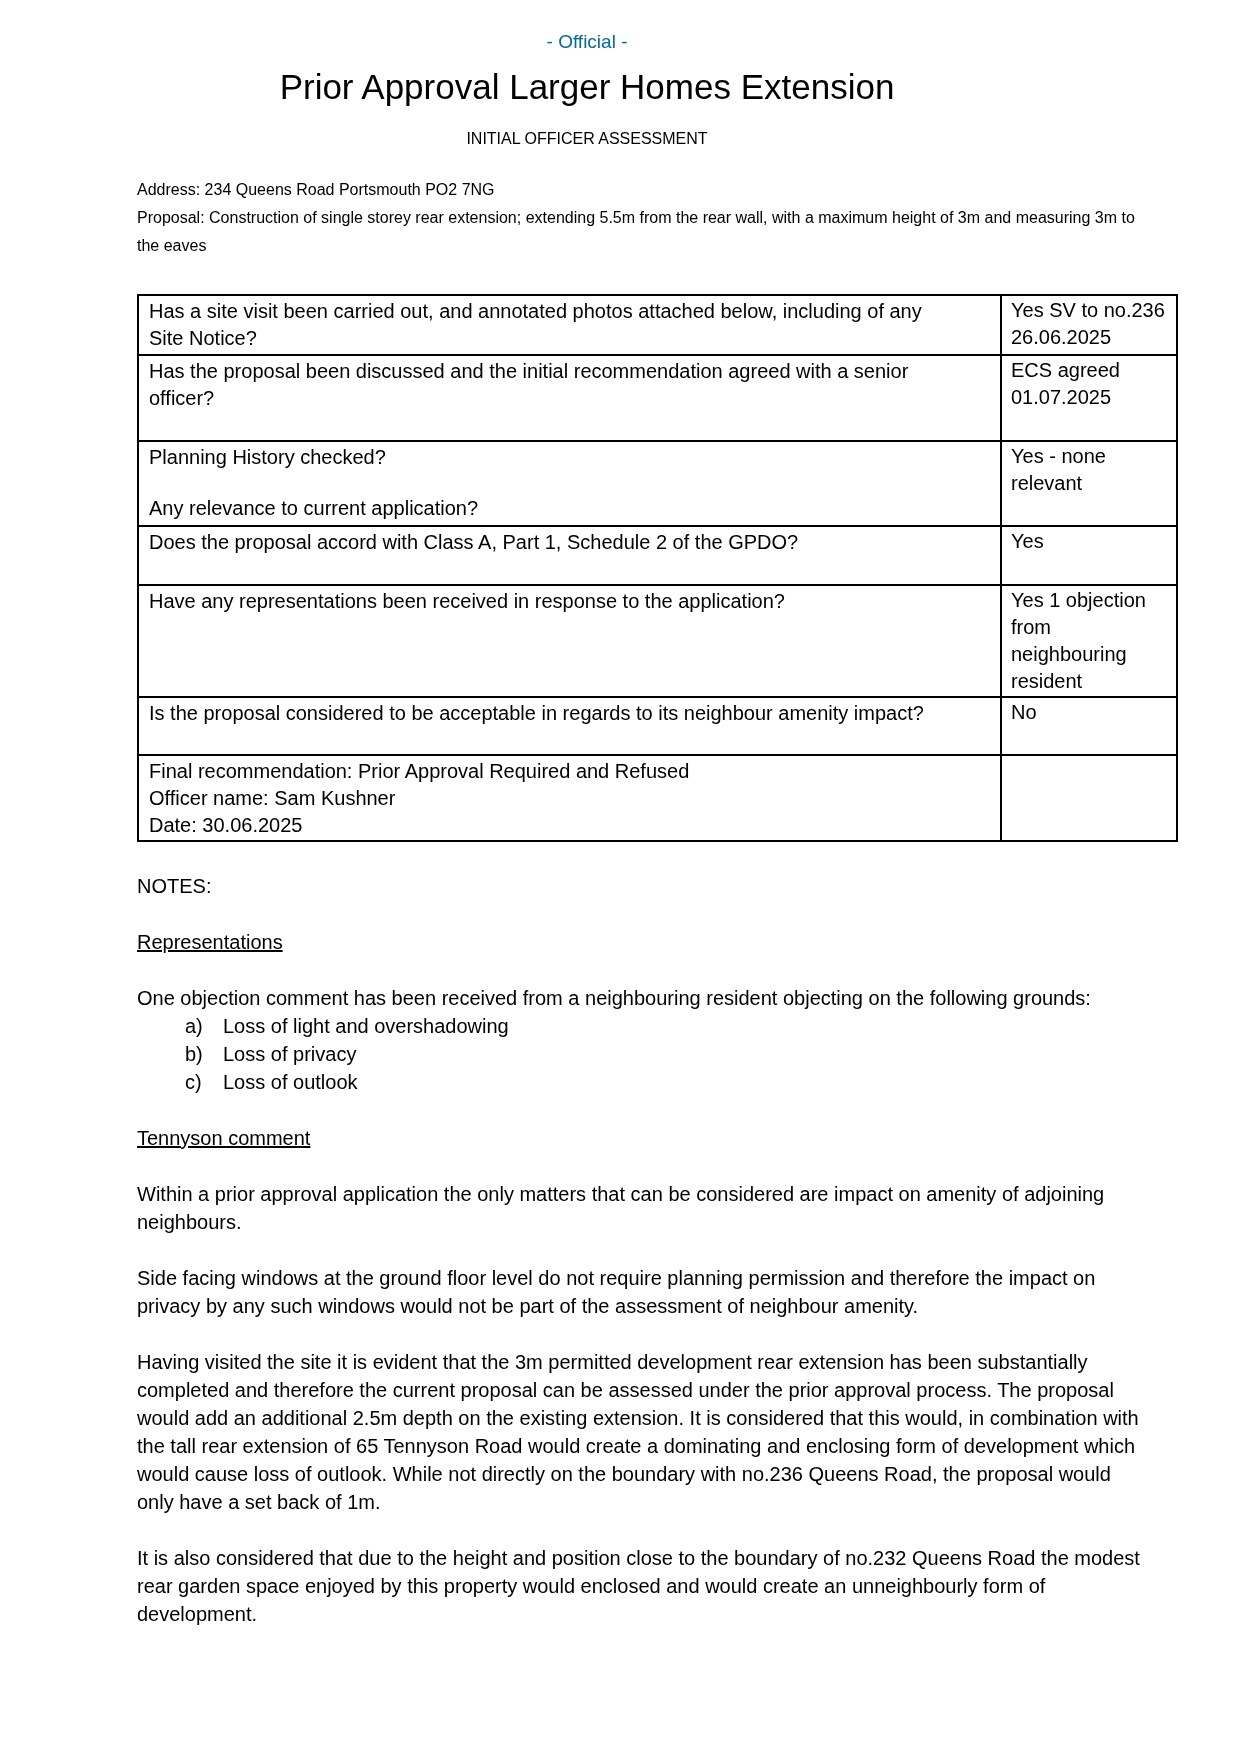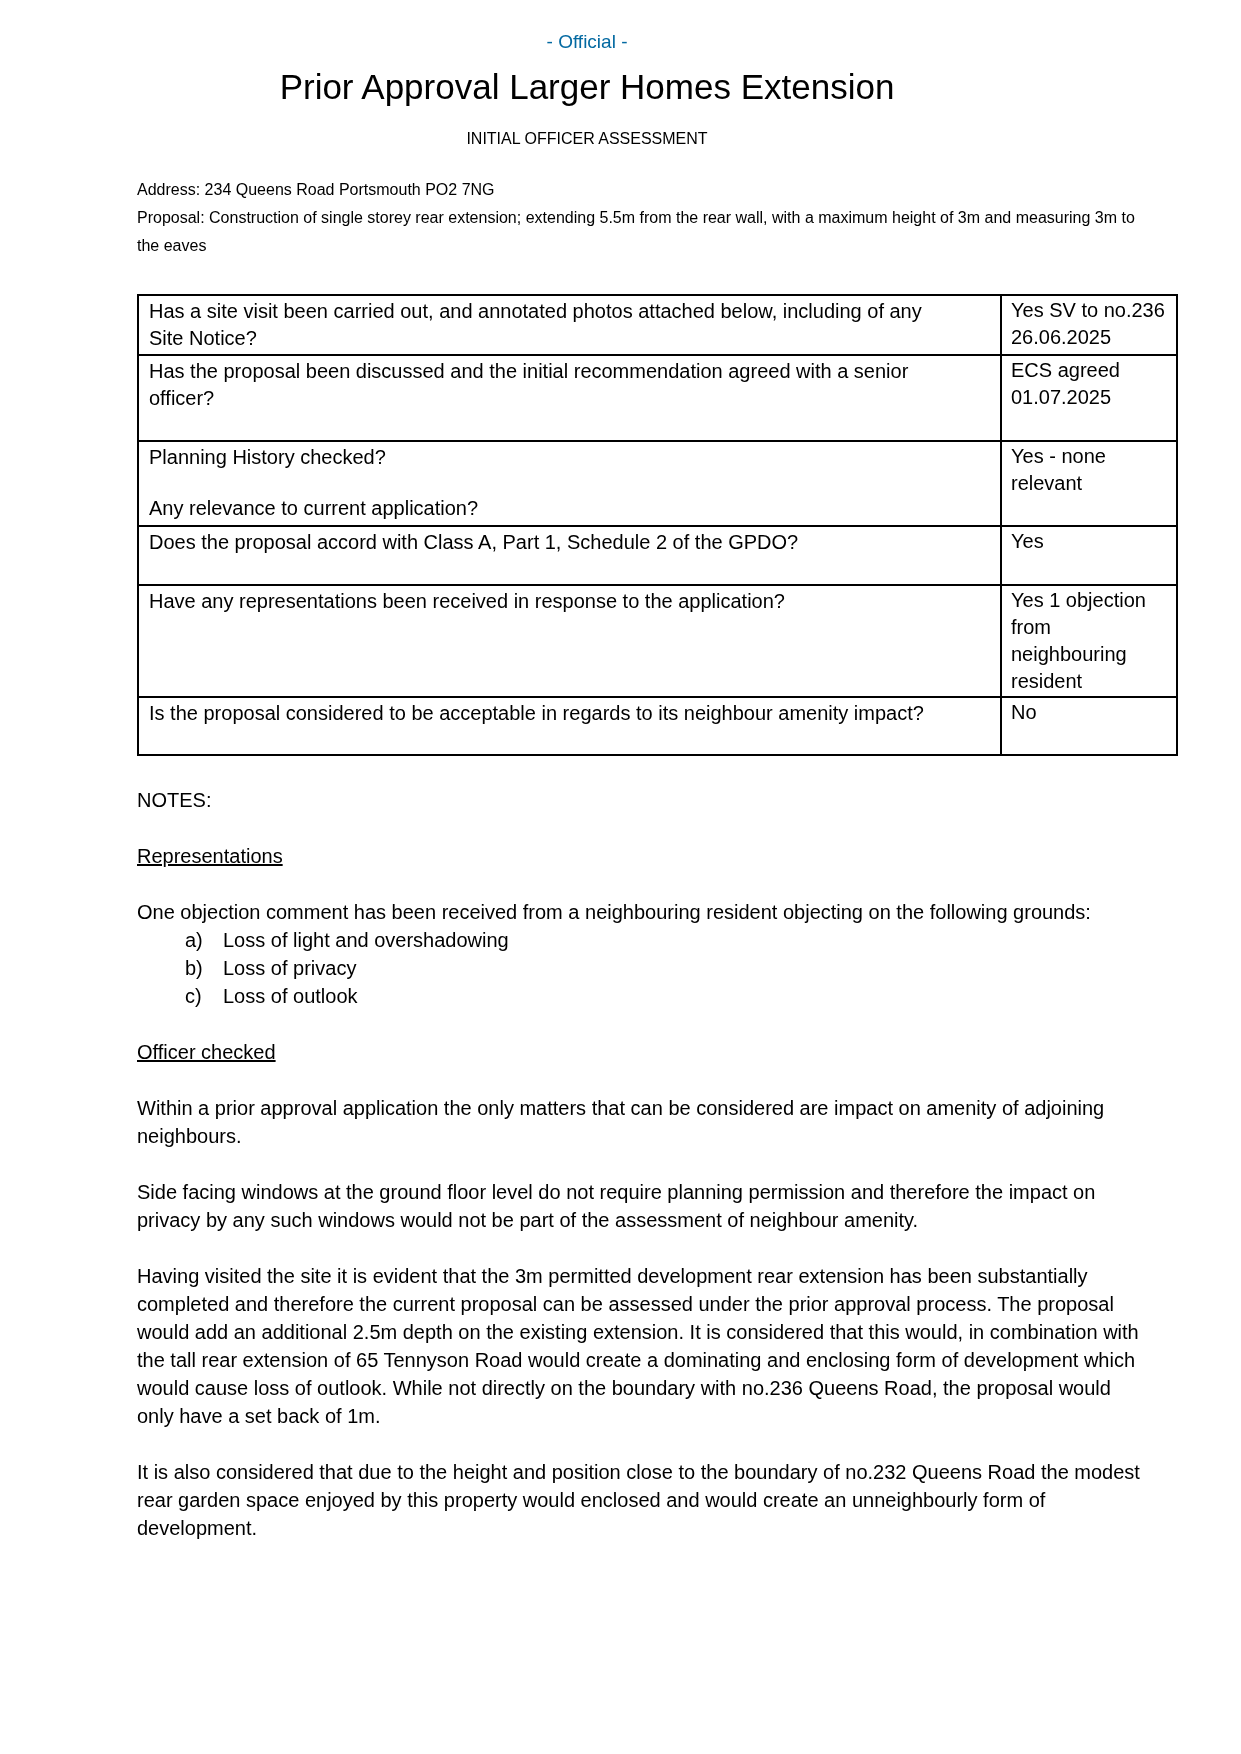--- a/index.html
+++ b/index.html
@@ -146,20 +146,28 @@
       </tr>
       <tr class="r5">
         <td class="q-cell">Have any representations been received in response to the application?</td>
         <td class="a-cell">Yes 1 objection
 from neighbouring
 resident</td>
       </tr>
       <tr class="r6">
         <td class="q-cell">Is the proposal considered to be acceptable in regards to its neighbour amenity impact?</td>
         <td class="a-cell">No</td>
+      </tr>
+      <tr class="r7">
+        <td class="q-cell">
+          <div>Final recommendation: Prior Approval Required and Refused</div>
+          <div>Officer name: Sam Kushner</div>
+          <div>Date: 30.06.2025</div>
+        </td>
+        <td class="a-cell"></td>
       </tr>
     </tbody>
   </table>
 
   <div class="notes">
     <div class="notes-heading">NOTES:</div>
 
     <div class="section-heading"><span>Representations</span></div>
 
     <p>One objection comment has been received from a neighbouring resident objecting on the following grounds:</p>
@@ -172,21 +180,21 @@
       <div class="ground-item">
         <span class="ground-marker">b)</span>
           <span>Loss of privacy</span>
       </div>
       <div class="ground-item">
         <span class="ground-marker">c)</span>
           <span>Loss of outlook</span>
       </div>
     </div>
 
-    <div class="section-heading"><span>Officer checked</span></div>
+    <div class="section-heading"><span>Tennyson comment</span></div>
 
     <p>Within a prior approval application the only matters that can be considered are impact on amenity of adjoining neighbours.</p>
     <p>Side facing windows at the ground floor level do not require planning permission and therefore the impact on privacy by any such windows would not be part of the assessment of neighbour amenity.</p>
     <p>Having visited the site it is evident that the 3m permitted development rear extension has been substantially completed and therefore the current proposal can be assessed under the prior approval process. The proposal would add an additional 2.5m depth on the existing extension. It is considered that this would, in combination with the tall rear extension of 65 Tennyson Road would create a dominating and enclosing form of development which would cause loss of outlook. While not directly on the boundary with no.236 Queens Road, the proposal would only have a set back of 1m.</p>
     <p>It is also considered that due to the height and position close to the boundary of no.232 Queens Road the modest rear garden space enjoyed by this property would enclosed and would create an unneighbourly form of development.</p>
   </div>
 
 </div>
 
 </body></html>

